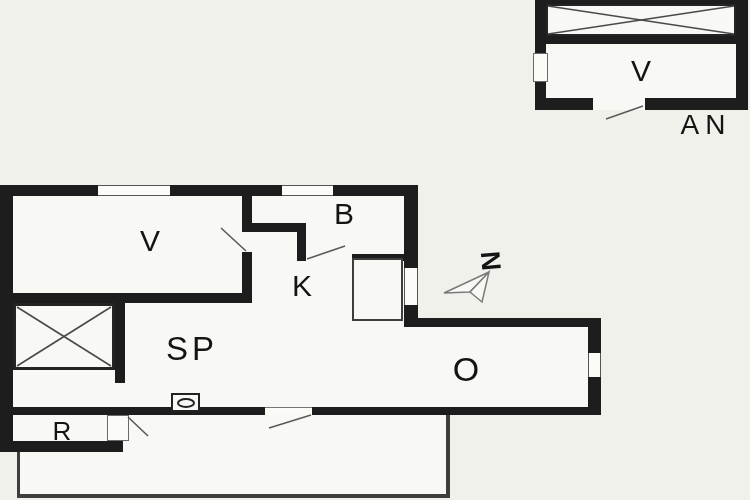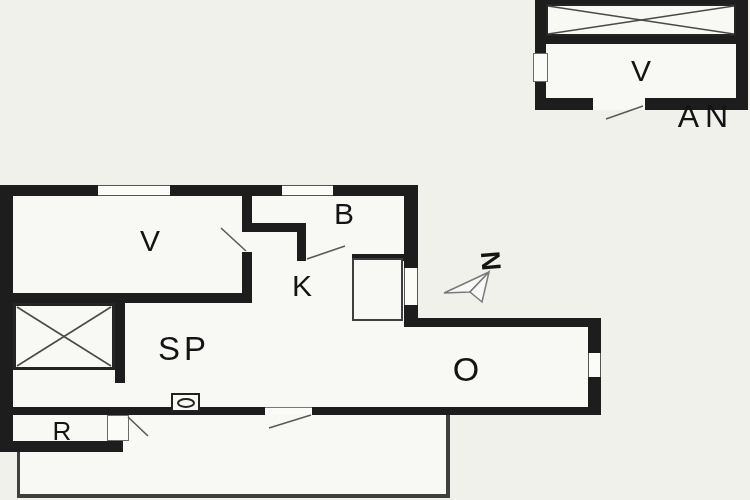--- a/index.html
+++ b/index.html
@@ -112,20 +112,20 @@
     <line x1="128" y1="417" x2="148" y2="436" stroke="#5a5a5a" stroke-width="1.6"></line>
     <line x1="606" y1="119" x2="643" y2="106" stroke="#5a5a5a" stroke-width="1.6"></line>
 
     <polygon points="444,293 489,272 470,292" fill="#f8f8f4" stroke="#7a7a7a" stroke-width="1.5"></polygon>
     <polygon points="489,272 482,302 470,292" fill="#f8f8f4" stroke="#7a7a7a" stroke-width="1.5"></polygon>
   </svg>
 
   <span class="lbl" style="left:150px;top:241px;font-size:30px">V</span>
   <span class="lbl" style="left:344px;top:214px;font-size:30px">B</span>
   <span class="lbl" style="left:302px;top:286px;font-size:30px">K</span>
-  <span class="lbl" style="left:184px;top:348px;font-size:33px;letter-spacing:4px">SP</span>
+  <span class="lbl" style="left:192px;top:348px;font-size:33px;letter-spacing:4px">SP</span>
   <span class="lbl" style="left:466px;top:369px;font-size:34px">O</span>
   <span class="lbl" style="left:62px;top:431px;font-size:26px">R</span>
   <span class="lbl" style="left:641px;top:71px;font-size:30px">V</span>
-  <span class="lbl" style="left:706px;top:116px;font-size:32px;letter-spacing:6px">AN</span>
+  <span class="lbl" style="left:706px;top:125px;font-size:28px;letter-spacing:6px">AN</span>
   <span class="lbl" style="left:490px;top:261px;font-size:27px;font-weight:bold;transform:translate(-50%,-50%) rotate(85deg)">N</span>
 
 </div>
 
 </body></html>

